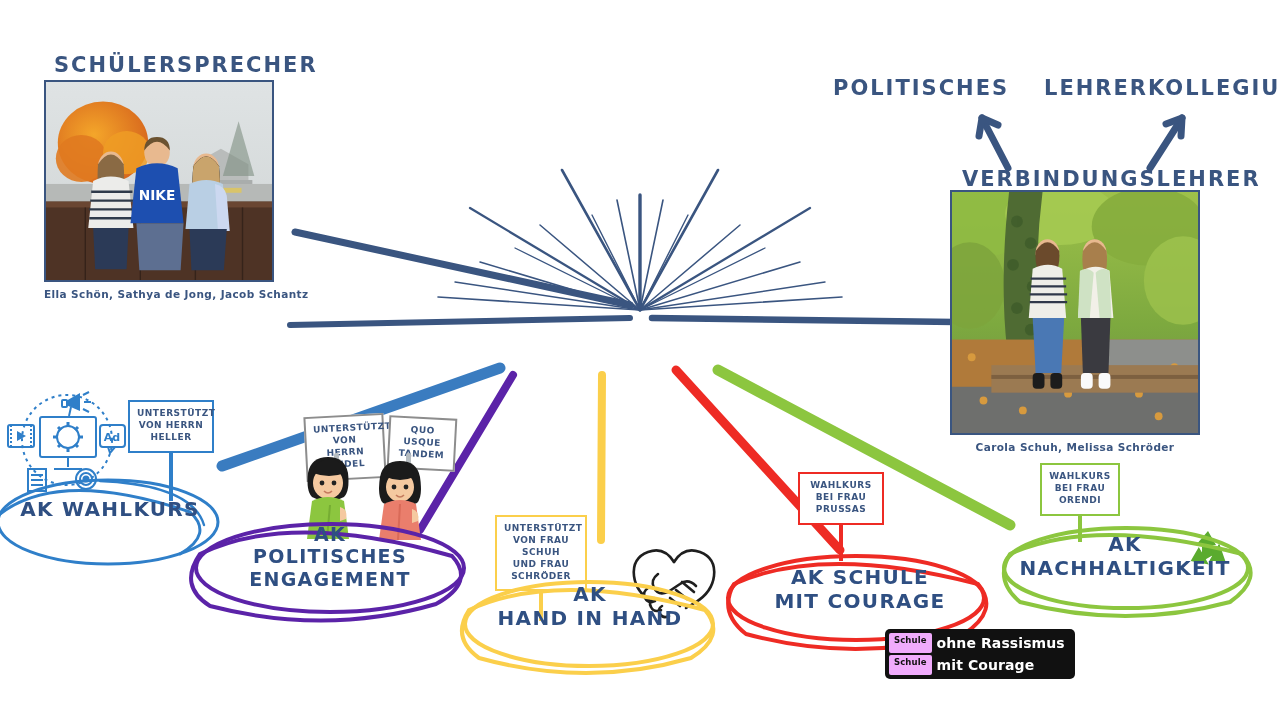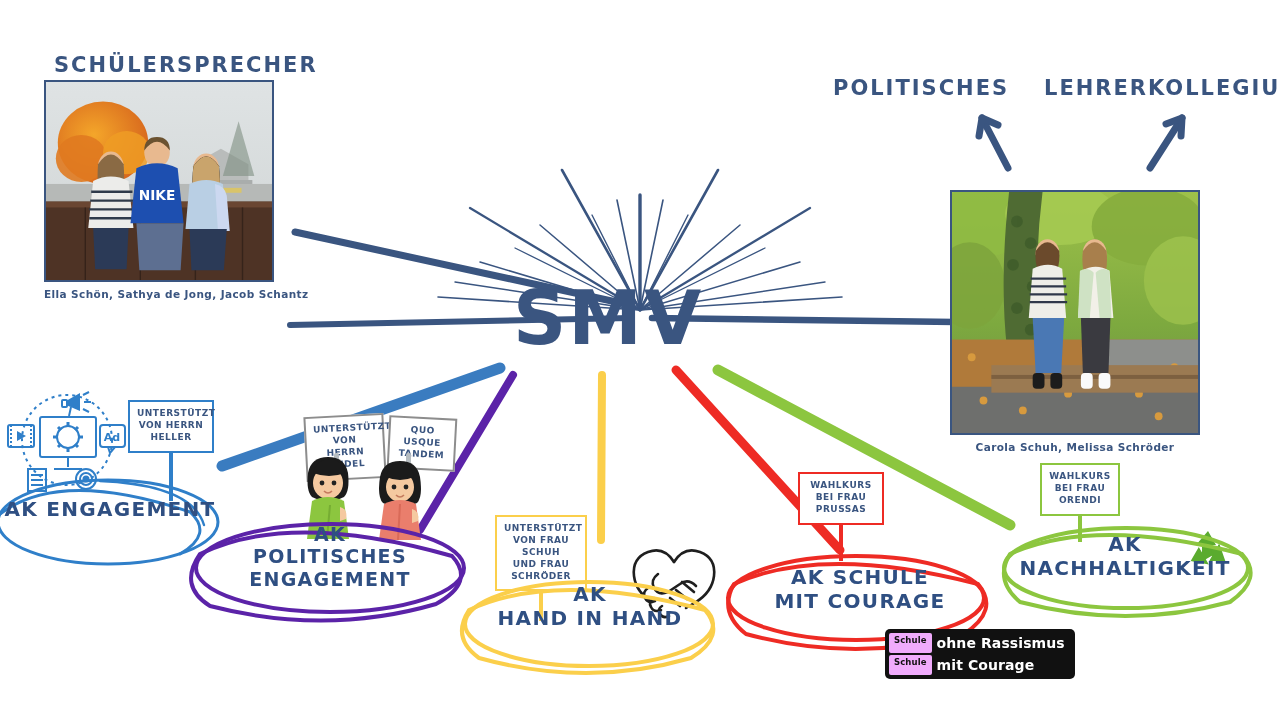--- a/index.html
+++ b/index.html
@@ -99,21 +99,20 @@
       <line x1="310" y1="300" x2="495" y2="272" stroke-width="1.4"></line>
       <line x1="310" y1="300" x2="108" y2="287" stroke-width="1.6"></line>
       <line x1="310" y1="300" x2="512" y2="287" stroke-width="1.6"></line>
 
       <line x1="300" y1="295" x2="-35" y2="222" stroke-width="7"></line>
       <line x1="300" y1="308" x2="-40" y2="315" stroke-width="6"></line>
       <line x1="322" y1="308" x2="625" y2="312" stroke-width="6.5"></line>
     </g>
   </svg>
 
-  <div class="abs smv-word" style="left:513px; top:281px;">SMV</div>
 
   <div class="abs hand hand-lbl" style="left:54px; top:54px;">SCHÜLERSPRECHER</div>
 
   <div class="abs photo-frame" style="left:44px; top:80px; width:230px; height:202px;">
     <svg class="photo" viewBox="0 0 230 202" preserveAspectRatio="none">
       <defs>
         <linearGradient id="skyA" x1="0" y1="0" x2="0" y2="1">
           <stop offset="0" stop-color="#dfe3e4"></stop>
             <stop offset="1" stop-color="#cfd4d4"></stop>
         </linearGradient>
@@ -176,20 +175,21 @@
         <path d="M146 150 l38 0 l-3 42 -33 0Z" fill="#2b3a57"></path>
       </g>
     </svg>
   </div>
 
   <div class="abs caption" style="left:44px; top:288px; width:230px;">Ella Schön, Sathya de Jong, Jacob Schantz</div>
 
 
   <div class="abs hand hand-lbl" style="left:833px; top:77px;">POLITISCHES</div>
   <div class="abs hand hand-lbl" style="left:1044px; top:77px;">LEHRERKOLLEGIUM</div>
+  <div class="abs hand hand-lbl" style="left:962px; top:168px;">VERBINDUNGSLEHRER</div>
 
   <svg class="abs" style="left:950px; top:100px;" width="230" height="75">
     <g stroke="#3a5580" stroke-width="7" fill="none" stroke-linecap="round" stroke-linejoin="round">
       <path d="M58 68 L32 18"></path>
       <path d="M32 18 L29 36 M32 18 L48 25"></path>
       <path d="M200 68 L232 18"></path>
       <path d="M232 18 L216 24 M232 18 L231 36"></path>
     </g>
   </svg>
 
@@ -351,21 +351,21 @@
     <div class="sign-post" style="height:48px; background:#2f7fc9;"></div>
   </div>
 
   <svg class="abs" style="left:-10px; top:470px;" width="240" height="105">
     <g fill="none" stroke="#2f7fc9" stroke-width="3" stroke-linecap="round">
       <ellipse cx="118" cy="52" rx="110" ry="42"></ellipse>
       <path d="M10 44 q60 -46 190 -2 q24 22 -10 42"></path>
       <path d="M110 11 q92 4 104 44" stroke-width="2.4"></path>
     </g>
   </svg>
-  <div class="ak-label" style="left:0px; top:498px; width:220px; font-size:20px;">AK ENGAGEMENT</div>
+  <div class="ak-label" style="left:0px; top:498px; width:220px; font-size:20px;">AK WAHLKURS</div>
 
   <div class="sign" style="left:305px; top:415px;">
     <div class="sign-board" style="border-color:#8d8d8d; width:80px; transform:rotate(-3deg);">UNTERSTÜTZT
 VON HERRN
 SEIDEL</div>
   </div>
   <div class="sign" style="left:388px; top:417px;">
     <div class="sign-board" style="border-color:#8d8d8d; width:68px; transform:rotate(3deg);">QUO USQUE
 TANDEM</div>
   </div>

